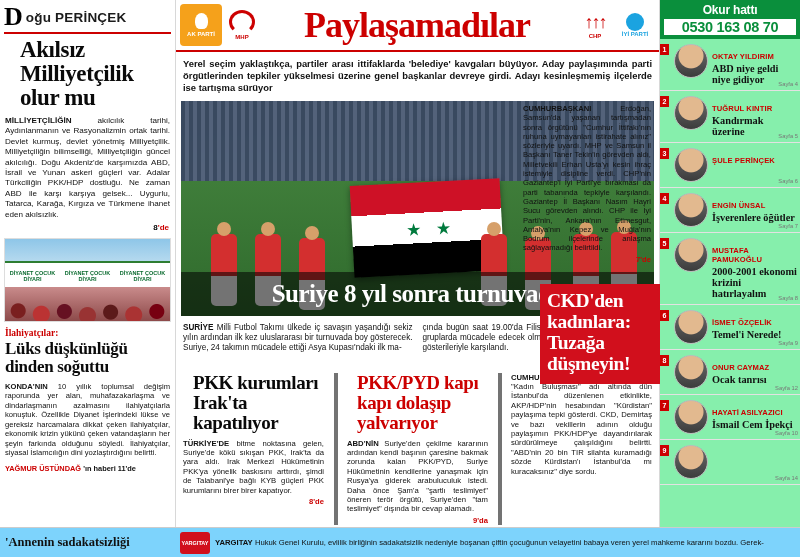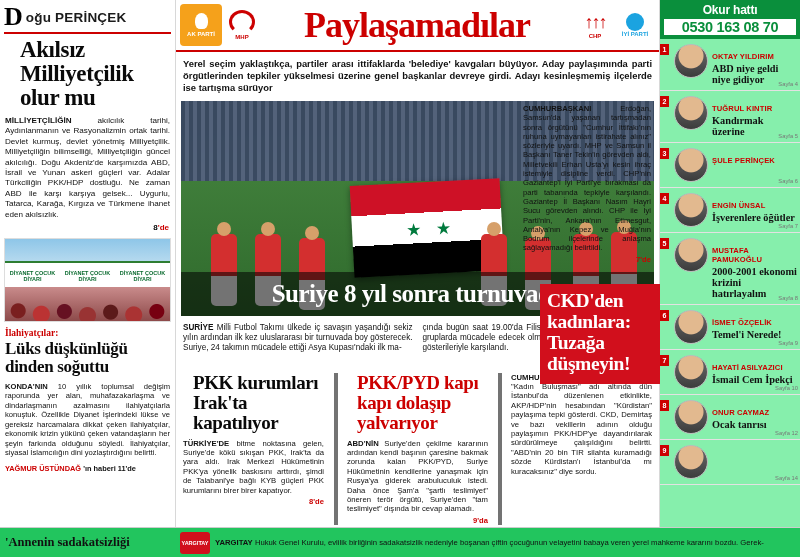--- a/index.html
+++ b/index.html
@@ -246,21 +246,21 @@
     font-family:Liberation Serif, serif;
     font-size:10.3px; line-height:11px; font-weight:bold; color:#111; padding-top:2px;
   }
   .col-page {
     position:absolute; right:2px; bottom:3px; font-size:5.8px; color:#777;
   }
 
   
   .bottom-strip {
     position:absolute; left:0; bottom:0; width:800px; height:30px;
-    border-top:1px solid #ccc; background:#22c55e; display:flex; align-items:center;
+    border-top:1px solid #ccc; background:#7dd3fc; display:flex; align-items:center;
   }
   .bs-left {
     width:175px; padding-left:5px;
     font-family:"Liberation Serif", serif; font-size:12.5px; font-weight:bold; color:#111;
   }
   .bs-logo {
     width:30px;height:22px;background:#d10f1c;color:#fff;border-radius:3px;
     font-size:5.5px;font-weight:bold;display:flex;align-items:center;justify-content:center;
     margin:0 5px;
   }
@@ -455,37 +455,37 @@
       <div class="col-num">6</div>
       <div class="col-avatar"></div>
       <div class="col-txt">
         <div class="col-name">İSMET ÖZÇELİK</div>
         <div class="col-title">Temel'i Nerede!</div>
       </div>
       <div class="col-page">Sayfa 9</div>
     </div>
 
     <div class="col-item">
+      <div class="col-num">8</div>
+      <div class="col-avatar"></div>
+      <div class="col-txt">
+        <div class="col-name">ONUR CAYMAZ</div>
+        <div class="col-title">Ocak tanrısı</div>
+      </div>
+      <div class="col-page">Sayfa 12</div>
+    </div>
+
+    <div class="col-item">
       <div class="col-num">7</div>
       <div class="col-avatar"></div>
       <div class="col-txt">
         <div class="col-name">HAYATİ ASILYAZICI</div>
         <div class="col-title">İsmail Cem İpekçi</div>
       </div>
       <div class="col-page">Sayfa 10</div>
-    </div>
-
-    <div class="col-item">
-      <div class="col-num">8</div>
-      <div class="col-avatar"></div>
-      <div class="col-txt">
-        <div class="col-name">ONUR CAYMAZ</div>
-        <div class="col-title">Ocak tanrısı</div>
-      </div>
-      <div class="col-page">Sayfa 12</div>
     </div>
 
     <div class="col-item">
       <div class="col-num">9</div>
       <div class="col-avatar"></div>
       <div class="col-page">Sayfa 14</div>
     </div>
   </div>
 
   <div class="bottom-strip">

